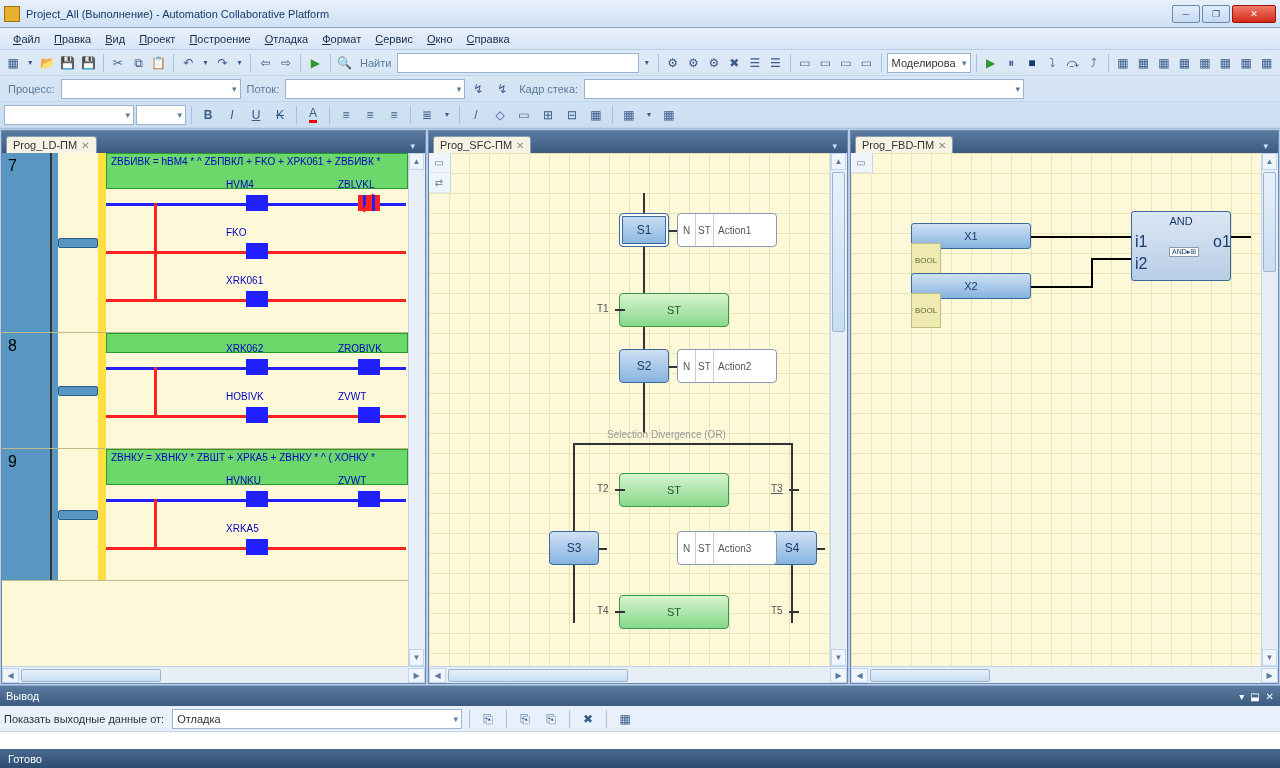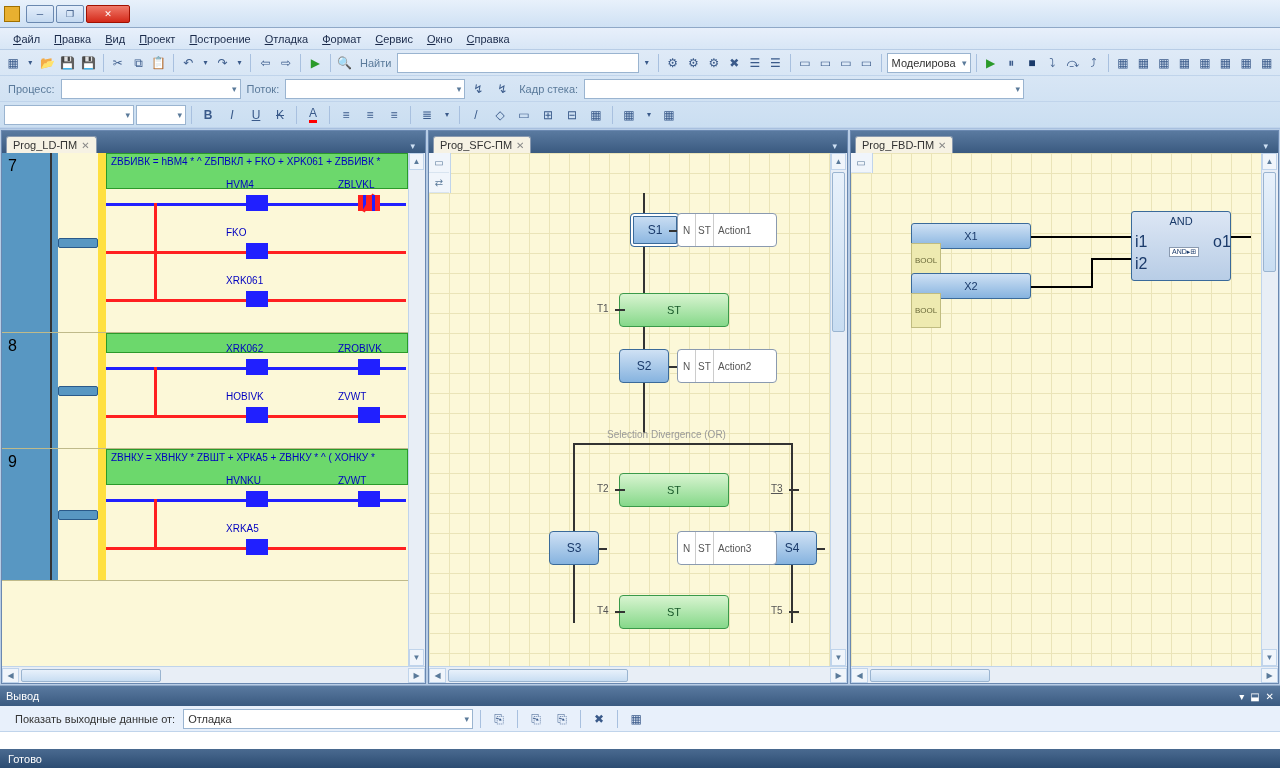--- a/index.html
+++ b/index.html
@@ -73,29 +73,30 @@
 .fbd-block .hdr{text-align:center;font-size:11px;color:#1a3a6a;padding:3px 0;font-weight:500}
 .fbd-pin{position:absolute;font-size:16px;color:#1a3a6a}
 .fbd-wire{position:absolute;background:#000}
 .fbd-tool{position:absolute;left:0;top:0;width:22px;background:#f0f5fb;border-right:1px solid #c0d4eb;display:flex;flex-direction:column}
 .fbd-tool div{width:20px;height:20px;display:flex;align-items:center;justify-content:center;font-size:10px;color:#5a7a9a;border-bottom:1px solid #d8e4f0}
 
 
 .output{height:64px;background:#dfeaf7;border-top:1px solid #8fa8c7;display:flex;flex-direction:column}
 .output-hdr{height:20px;background:linear-gradient(#5a7aa0,#3a5a80);color:#fff;display:flex;align-items:center;padding:0 6px;font-size:11px}
 .output-hdr .ctrls{margin-left:auto;display:flex;gap:6px;font-size:10px}
-.output-toolbar{height:26px;display:flex;align-items:center;padding:0 11px;gap:4px;background:#e8f0fb;border-bottom:1px solid #c0d4eb}
+.output-toolbar{height:26px;display:flex;align-items:center;padding:0 0;gap:4px;background:#e8f0fb;border-bottom:1px solid #c0d4eb}
 .output-empty{flex:1;background:#fff}
 .statusbar{height:20px;background:linear-gradient(#4a6a90,#2a4a70);color:#fff;display:flex;align-items:center;padding:0 8px;font-size:11px}
 </style>
 </head>
 <body>
 
 <div class="titlebar">
   <div class="icon"></div>
+  <div class="title">Project_All (Выполнение) - Automation Collaborative Platform</div>
   <div class="winbtns">
     <div class="winbtn">─</div>
     <div class="winbtn">❐</div>
     <div class="winbtn close">✕</div>
   </div>
 </div>
 
 <div class="menubar">
   <span>Файл</span>
   <span>Правка</span>
@@ -329,21 +330,21 @@
         </div>
       <div class="tabdrop">▾</div>
     </div>
     <div class="pane-body grid" id="sfc-body" style="display:flex">
       <div style="flex:1;position:relative" id="sfc-canvas">
           <div class="sfc-line sfc-vline" style="left: 214px; top: 40px; height: 240px;"></div>
           <div class="sfc-line sfc-vline" style="left: 144px; top: 290px; height: 180px;"></div>
           <div class="sfc-line sfc-vline" style="left: 362px; top: 290px; height: 180px;"></div>
           <div class="sfc-line sfc-hline" style="left: 144px; top: 290px; width: 220px;"></div>
           <div class="sfc-divlabel" style="left: 178px; top: 276px;">Selection Divergence (OR)</div>
-          <div class="sfc-step init" style="left: 190px; top: 60px; margin-left: 11px;">S1</div>
+          <div class="sfc-step init" style="left: 190px; top: 60px;">S1</div>
           <div class="sfc-line sfc-hline" style="left: 240px; top: 77px; width: 8px;"></div>
           <div class="sfc-step" style="left: 190px; top: 196px;">S2</div>
           <div class="sfc-line sfc-hline" style="left: 240px; top: 213px; width: 8px;"></div>
           <div class="sfc-step" style="left: 120px; top: 378px;">S3</div>
           <div class="sfc-line sfc-hline" style="left: 170px; top: 395px; width: 8px;"></div>
           <div class="sfc-step" style="left: 338px; top: 378px;">S4</div>
           <div class="sfc-line sfc-hline" style="left: 388px; top: 395px; width: 8px;"></div>
           <div class="sfc-action" style="left: 248px; top: 60px;">
             <div class="q">N</div>
             <div class="q">ST</div>

